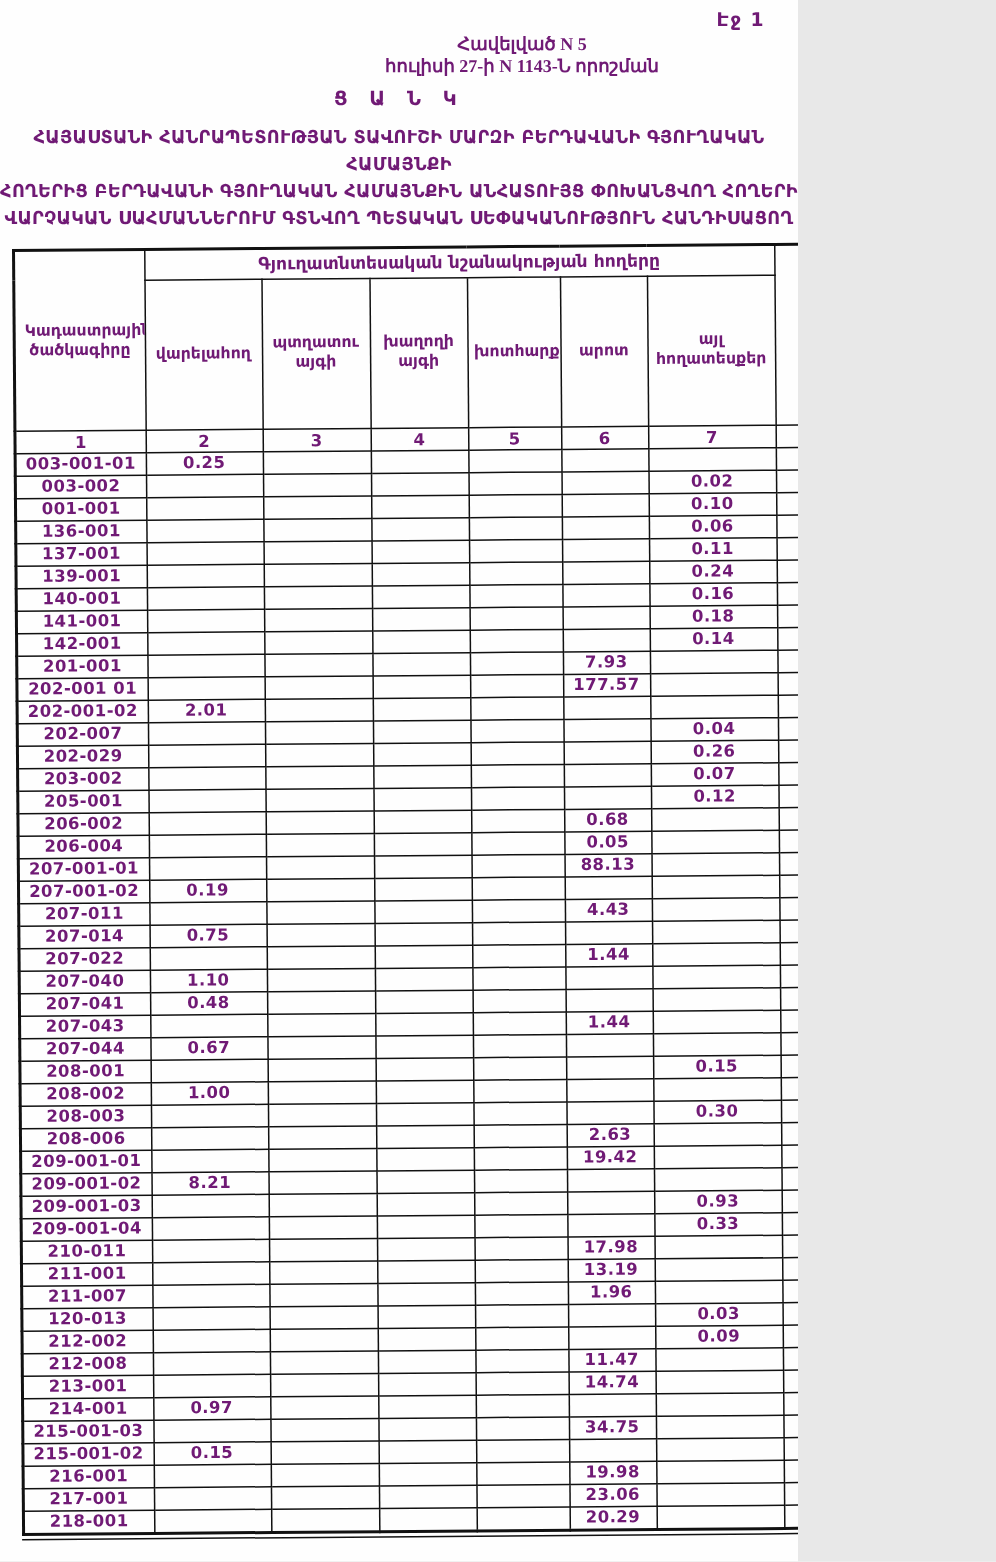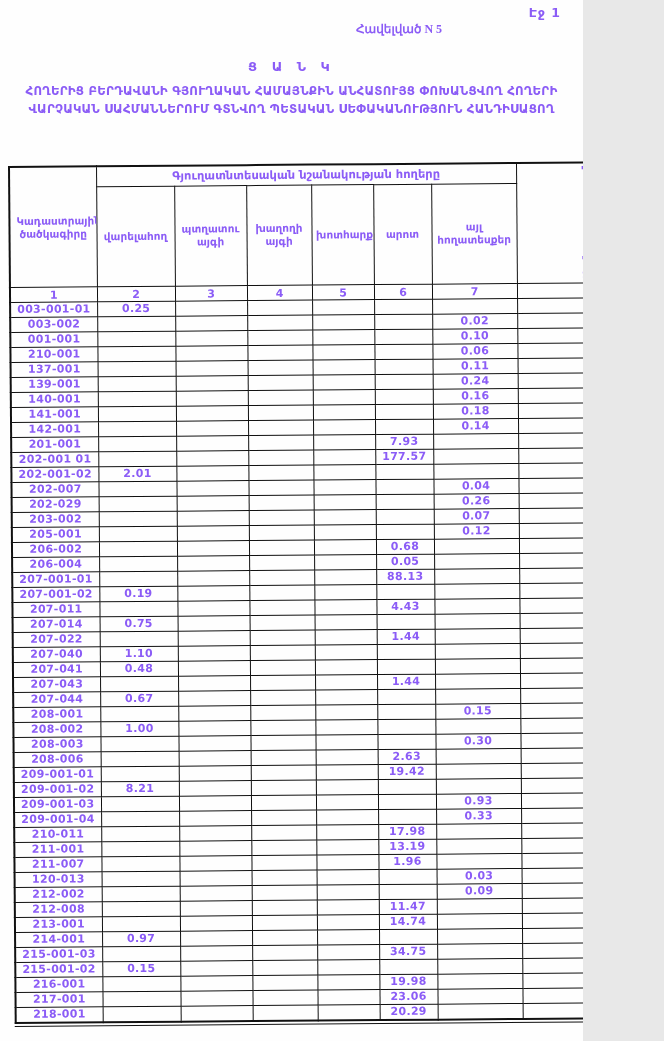--- a/index.html
+++ b/index.html
@@ -1,22 +1,22 @@
 <!DOCTYPE html>
 <html><head>
 <meta charset="utf-8">
 <style>
   * { margin: 0; padding: 0; box-sizing: border-box; }
   html, body { background: #e8e8e8; }
   body { font-family: "DejaVu Sans", sans-serif; }
   .sheet {
     position: relative;
-    width: 583px; height: 1041px;
+    width: 532px; height: 1041px;
     background: #fefefe;
-    color: #8b5cf6;
+    color: #701a75;
     overflow: hidden;
     font-weight: 700;
   }
   .page-label {
     position: absolute; top: 5px; right: 22px;
     font-size: 12.5px; letter-spacing: 1px;
   }
   .appendix {
     position: absolute; top: 22px; right: 14px;
     width: 340px; text-align: center;
@@ -67,25 +67,27 @@
 </style>
 </head>
 <body>
 
 <div class="sheet">
 
   <div class="page-label">Էջ 1</div>
 
   <div class="appendix">
     <div>Հավելված N 5</div>
+    <div>հուլիսի 27-ի N 1143-Ն որոշման</div>
   </div>
 
   <div class="heading">Ց Ա Ն Կ</div>
 
   <div class="doc-title">
+    <div>ՀԱՅԱՍՏԱՆԻ ՀԱՆՐԱՊԵՏՈՒԹՅԱՆ ՏԱՎՈՒՇԻ ՄԱՐԶԻ ԲԵՐԴԱՎԱՆԻ ԳՅՈՒՂԱԿԱՆ ՀԱՄԱՅՆՔԻ</div>
     <div>ՀՈՂԵՐԻՑ ԲԵՐԴԱՎԱՆԻ ԳՅՈՒՂԱԿԱՆ ՀԱՄԱՅՆՔԻՆ ԱՆՀԱՏՈՒՅՑ ՓՈԽԱՆՑՎՈՂ ՀՈՂԵՐԻ</div>
     <div>ՎԱՐՉԱԿԱՆ ՍԱՀՄԱՆՆԵՐՈՒՄ ԳՏՆՎՈՂ ՊԵՏԱԿԱՆ ՍԵՓԱԿԱՆՈՒԹՅՈՒՆ ՀԱՆԴԻՍԱՑՈՂ</div>
   </div>
 
   <div class="table-wrap">
     <table>
       <colgroup>
         <col style="width:87px">
           <col style="width:78px">
           <col style="width:72px">
@@ -147,21 +149,21 @@
             <td>001-001</td>
             <td></td>
             <td></td>
             <td></td>
             <td></td>
             <td></td>
             <td>0.10</td>
             <td></td>
           </tr>
           <tr>
-            <td>210-001</td>
+            <td>136-001</td>
             <td></td>
             <td></td>
             <td></td>
             <td></td>
             <td></td>
             <td>0.06</td>
             <td></td>
           </tr>
           <tr>
             <td>137-001</td>

